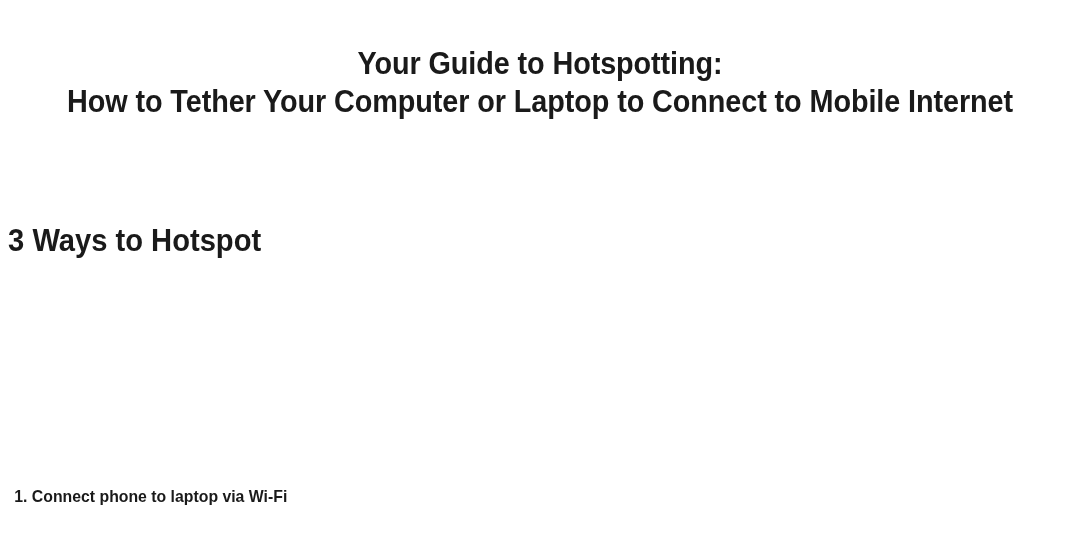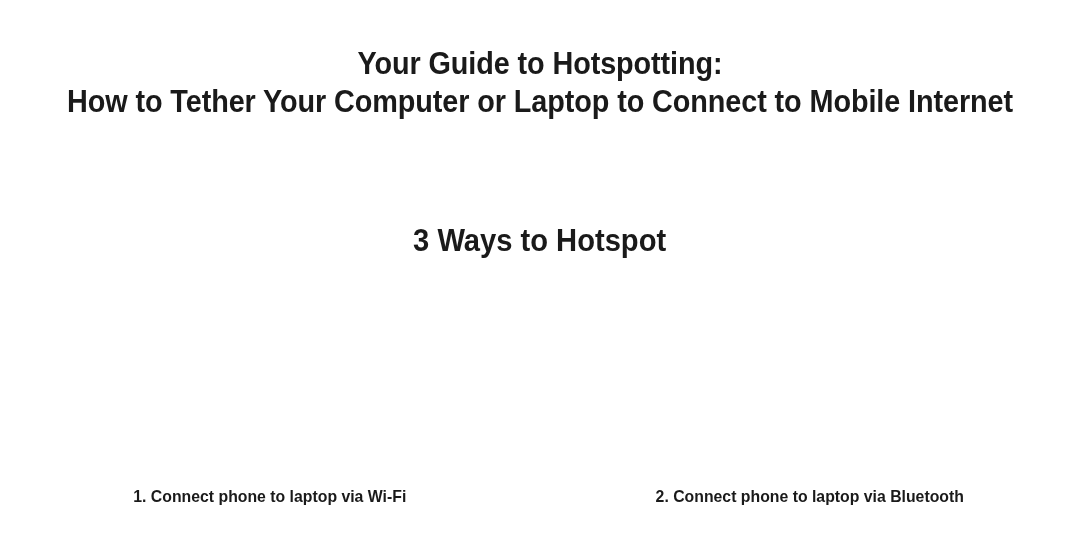--- a/index.html
+++ b/index.html
@@ -56,21 +56,20 @@
     transform: scaleX(0.90);
     transform-origin: center center;
   }
 
   
   .subtitle-block {
     position: absolute;
     top: 222px;
     left: 0;
     width: 1080px;
-    text-align: center;
   }
 
   .subtitle {
     display: inline-block;
     font-family: "Liberation Sans", "DejaVu Sans", sans-serif;
     font-weight: 700;
     font-size: 31px;
     line-height: 38px;
     color: #1a1a1a;
     transform: scaleX(0.94);
@@ -96,21 +95,21 @@
   }
 
   
   .caption-row {
     position: absolute;
     top: 486px;
     left: 0;
     width: 1080px;
     height: 30px;
     display: flex;
-    flex-direction: row;
+    flex-direction: column;
     align-items: flex-start;
   }
 
   .caption-cell {
     flex: 1 1 33.3333%;
     text-align: center;
     padding: 0 4px;
     box-sizing: border-box;
   }
 
@@ -143,18 +142,15 @@
   <div class="illustration-row">
     <div class="illustration-cell"></div>
     <div class="illustration-cell"></div>
     <div class="illustration-cell"></div>
   </div>
 
   <div class="caption-row">
     <div class="caption-cell">
       <span class="caption-text">1. Connect phone to laptop via Wi-Fi</span>
     </div>
-    <div class="caption-cell">
-      <span class="caption-text">2. Connect phone to laptop via Bluetooth</span>
-    </div>
   </div>
 
 </div>
 
 </body></html>

